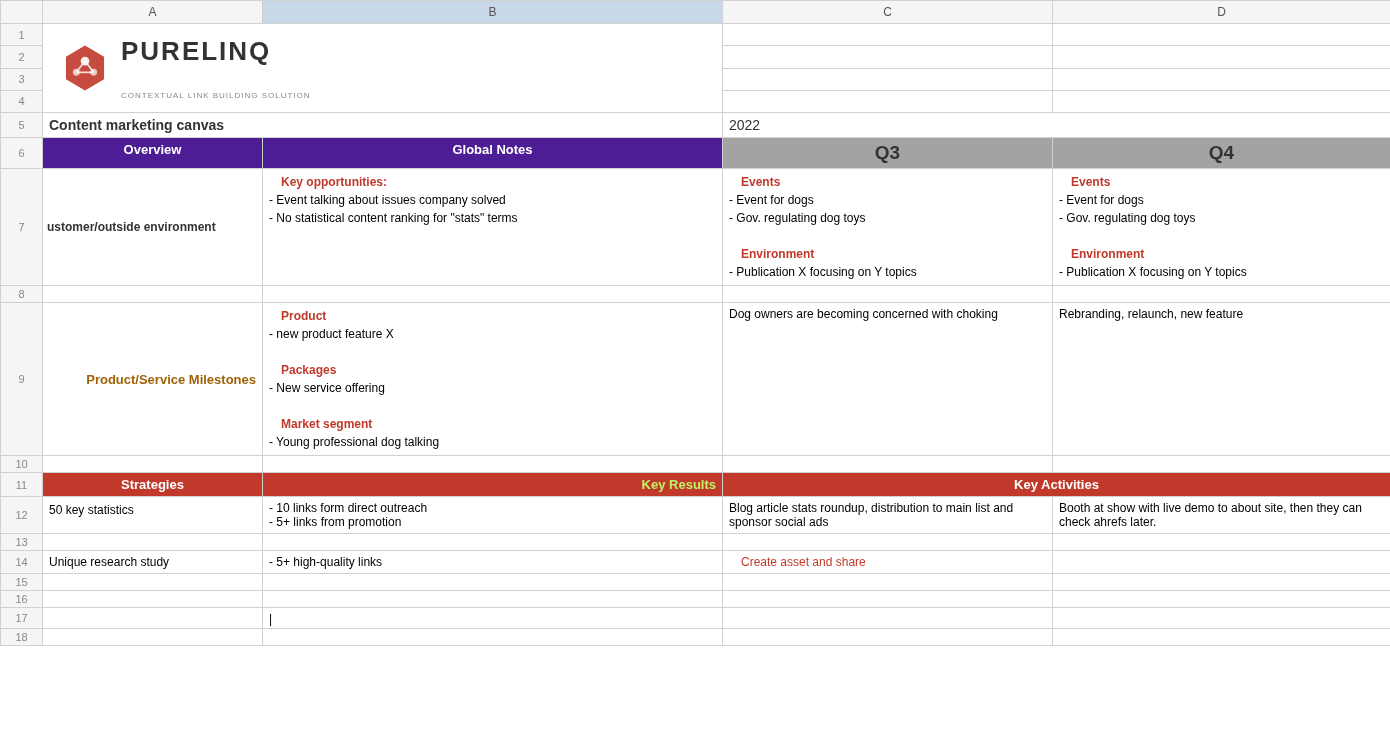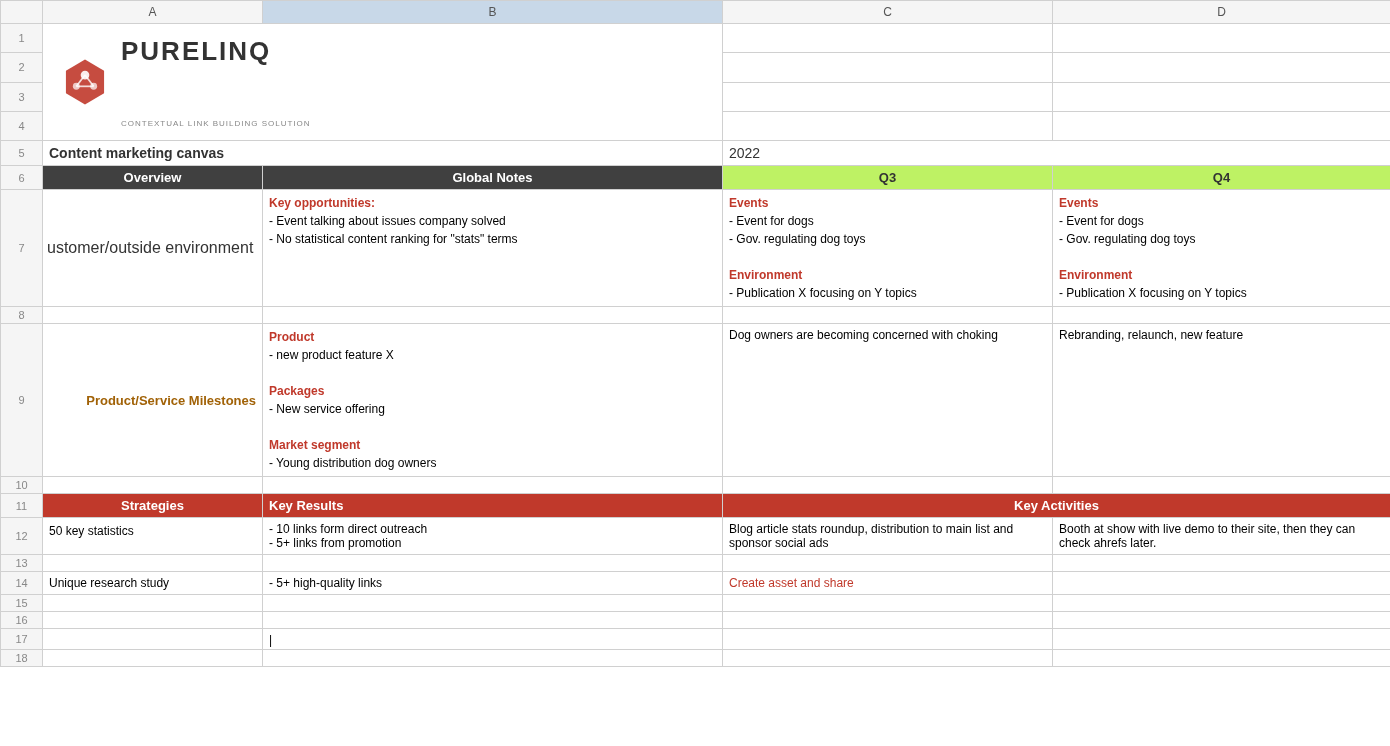--- a/index.html
+++ b/index.html
@@ -56,52 +56,52 @@
 
     
     td.cell {
       border: 1px solid #d0d0d0;
       vertical-align: top;
       padding: 4px 6px;
     }
 
     
     .header-red {
-      background: #404040;
+      background: #4c1d95;
       color: white;
       font-weight: bold;
       text-align: center;
       vertical-align: middle;
       font-size: 13px;
       padding: 6px;
       margin-top: 30px;
     }
 
     
     .header-blue {
-      background: #bef264;
+      background: #a3a3a3;
       color: #333;
       font-weight: bold;
       text-align: center;
       vertical-align: middle;
-      font-size: 13px;
+      font-size: 19px;
       padding: 6px;
     }
 
     
     .year-header {
       background: white;
       text-align: left;
       font-size: 14px;
       color: #333;
       border: 1px solid #d0d0d0;
       padding: 4px;
     }
 
-    .red-text { color: #c0392b; }
+    .red-text { color: #c0392b; margin-left: 12px; }
 
     .content-marketing-title {
       font-size: 14px;
       font-weight: bold;
       color: #333;
     }
 
     
     .logo-area {
       display: flex;
@@ -121,21 +121,20 @@
     .logo-purelinq {
       font-size: 26px;
       font-weight: bold;
       color: #333;
       letter-spacing: 2px;
     }
     .logo-subtitle {
       font-size: 8px;
       color: #888;
       letter-spacing: 1px;
-      margin-top: 28px;
     }
 
     .cell-empty {
       background: white;
     }
 
     .cell-content {
       line-height: 1.5;
     }
 
@@ -144,23 +143,23 @@
       color: white;
       font-weight: bold;
       text-align: center;
       vertical-align: middle;
       font-size: 13px;
       padding: 6px;
     }
 
     .key-results-header {
       background: #c0392b;
-      color: #ffffff;
-      font-weight: bold;
-      text-align: left;
+      color: #bef264;
+      font-weight: bold;
+      text-align: right;
       vertical-align: middle;
       font-size: 13px;
       padding: 6px;
     }
 
     .key-activities-header {
       background: #c0392b;
       color: white;
       font-weight: bold;
       text-align: center;
@@ -260,21 +259,21 @@
         <td class="cell header-blue">
           <span>Q3</span>
         </td>
         <td class="cell header-blue">
           <span>Q4</span>
         </td>
       </tr>
 
       <tr>
         <td class="col-row-num">7</td>
-        <td class="cell" style="vertical-align:middle; font-size:16px; font-weight:normal; color:#333; padding-left:4px;">
+        <td class="cell" style="vertical-align:middle; font-size:12px; font-weight:bold; color:#333; padding-left:4px;">
           <span>ustomer/outside environment</span>
         </td>
         <td class="cell">
           <div class="cell-content">
             <div class="red-text" style="font-weight:bold;">Key opportunities:</div>
             <div>- Event talking about issues company solved</div>
             <div>- No statistical content ranking for "stats" terms</div>
           </div>
         </td>
         <td class="cell">
@@ -314,21 +313,21 @@
         </td>
         <td class="cell">
           <div class="cell-content">
             <div class="red-text" style="font-weight:bold;">Product</div>
             <div>- new product feature X</div>
             <br>
             <div class="red-text" style="font-weight:bold;">Packages</div>
             <div>- New service offering</div>
             <br>
             <div class="red-text" style="font-weight:bold;">Market segment</div>
-            <div>- Young distribution dog owners</div>
+            <div>- Young professional dog talking</div>
           </div>
         </td>
         <td class="cell">
           <span>Dog owners are becoming concerned with choking</span>
         </td>
         <td class="cell">
           <span>Rebranding, relaunch, new feature</span>
         </td>
       </tr>
 
@@ -359,21 +358,21 @@
           <span>50 key statistics</span>
         </td>
         <td class="cell">
           <div>- 10 links form direct outreach</div>
           <div>- 5+ links from promotion</div>
         </td>
         <td class="cell">
           <span>Blog article stats roundup, distribution to main list and sponsor social ads</span>
         </td>
         <td class="cell">
-          <span>Booth at show with live demo to their site, then they can check ahrefs later.</span>
+          <span>Booth at show with live demo to about site, then they can check ahrefs later.</span>
         </td>
       </tr>
 
       <tr>
         <td class="col-row-num">13</td>
         <td class="cell cell-empty"></td>
         <td class="cell cell-empty"></td>
         <td class="cell cell-empty"></td>
         <td class="cell cell-empty"></td>
       </tr>

